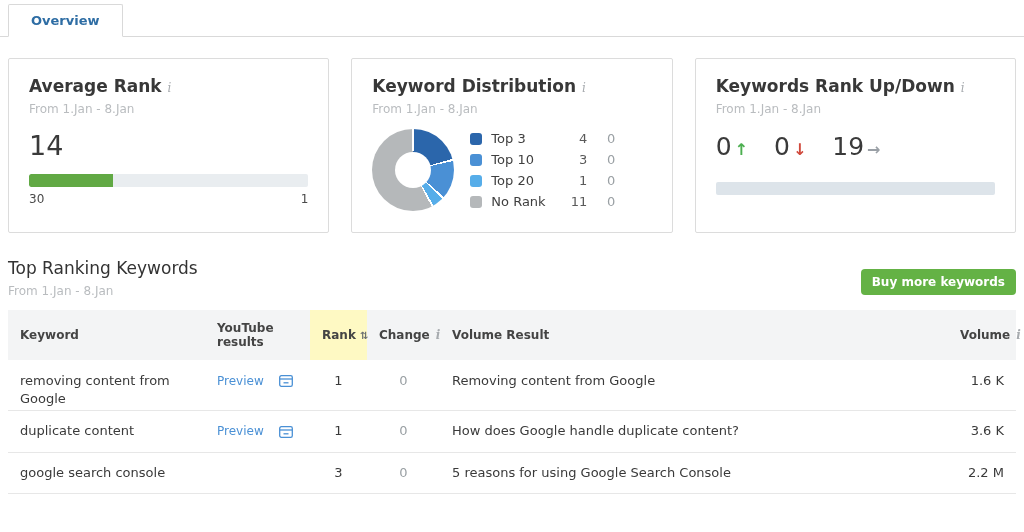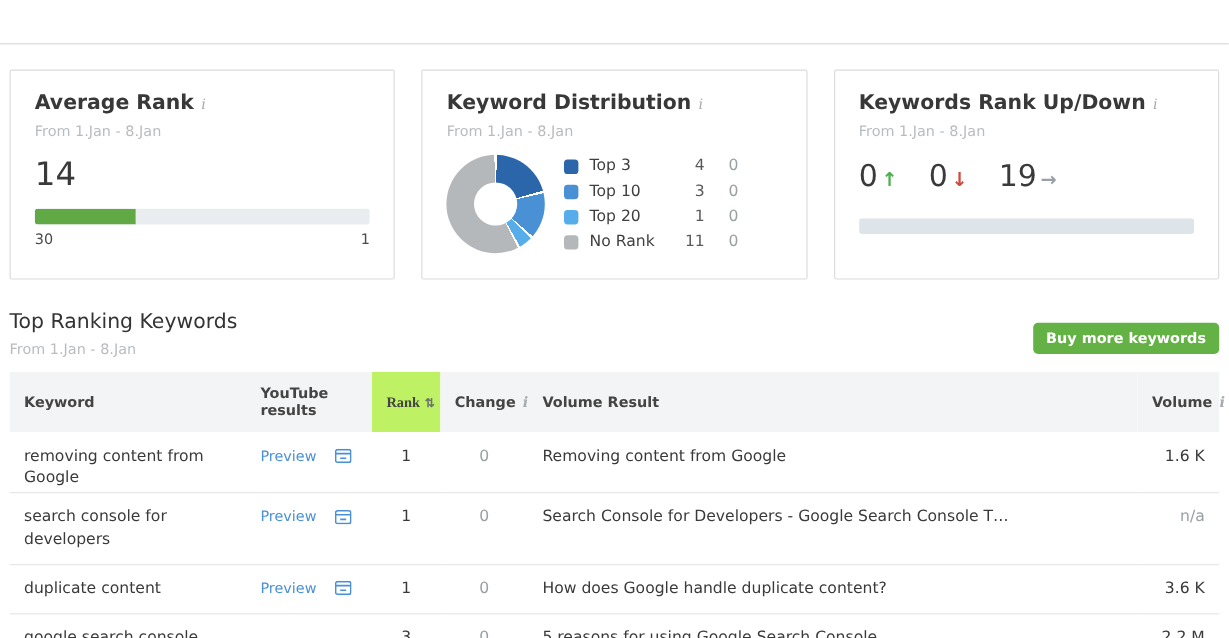--- a/index.html
+++ b/index.html
@@ -45,35 +45,36 @@
   .section-sub { font-size:12px; color:#b9bcbf; margin-top:6px; }
   .buy-btn { background:#64b245; color:#fff; font-size:12px; font-weight:bold; border:none;
     border-radius:4px; padding:6px 11px; cursor:pointer; margin-bottom:3px; font-family:inherit; }
 
   
   table { width:1008px; margin:0 8px; border-collapse:collapse; table-layout:fixed; }
   col.c-keyword{width:197px} col.c-youtube{width:105px} col.c-rank{width:57px}
   col.c-change{width:73px} col.c-video{width:508px} col.c-volume{width:68px}
   th { background:#f3f4f5; font-size:12px; font-weight:bold; color:#444; text-align:left;
     padding:11px 12px; cursor:pointer; }
-  th.rank-col { background:#bef264;font-family:Liberation Serif, serif; }
+  th.rank-col { background:#fef9c3; }
   th.right, td.right { text-align:right; }
   td { font-size:13px; color:#3a3a3a; padding:11px 12px; vertical-align:top;
     border-bottom:1px solid #e7e7e7; background:#fff; line-height:1.4; }
   tr.first td { padding-top:12px; padding-bottom:2px; }
   td.center { text-align:center; }
   td.muted, .na { color:#9aa0a4; }
   .preview-link { color:#4a90d5; text-decoration:none; font-size:12px; display:inline-flex; align-items:center; gap:15px; cursor:pointer; }
   .sort-ic { font-size:10px; color:#6b6f73; margin-left:4px; }
   .win-icon { display:inline-block; }
 </style>
 </head>
 <body>
 
 <div class="tabbar">
+  <div class="tab active">Overview</div>
 </div>
 
 <div class="cards">
 
   <div class="card">
     <span class="card-title">Average Rank</span><span class="info-i">i</span>
     <div class="card-sub">From 1.Jan - 8.Jan</div>
     <div class="big-value">14</div>
     <div class="bar-track">
       <div class="bar-fill" style="width: 30%; background: rgb(97, 169, 68);"></div>
@@ -176,35 +177,20 @@
               <line x1="0.7" y1="4" x2="13.3" y2="4" stroke="#4a90d5" stroke-width="1.3"></line>
               <line x1="4.5" y1="7.8" x2="9.5" y2="7.8" stroke="#4a90d5" stroke-width="1.3"></line>
             </svg>
           </a></td>
       <td class="center">1</td>
       <td class="center muted">0</td>
       <td>Removing content from Google</td>
       <td class="right">1.6 K</td>
     </tr>
     <tr>
-      <td>search console for developers</td>
-      <td><a class="preview-link">
-            <span>Preview</span>
-            <svg class="win-icon" width="14" height="12" viewBox="0 0 14 12">
-              <rect x="0.7" y="0.7" width="12.6" height="10.6" rx="1.6" fill="none" stroke="#4a90d5" stroke-width="1.3"></rect>
-              <line x1="0.7" y1="4" x2="13.3" y2="4" stroke="#4a90d5" stroke-width="1.3"></line>
-              <line x1="4.5" y1="7.8" x2="9.5" y2="7.8" stroke="#4a90d5" stroke-width="1.3"></line>
-            </svg>
-          </a></td>
-      <td class="center">1</td>
-      <td class="center muted">0</td>
-      <td>Search Console for Developers - Google Search Console T…</td>
-      <td class="right na">n/a</td>
-    </tr>
-    <tr>
       <td>duplicate content</td>
       <td><a class="preview-link">
             <span>Preview</span>
             <svg class="win-icon" width="14" height="12" viewBox="0 0 14 12">
               <rect x="0.7" y="0.7" width="12.6" height="10.6" rx="1.6" fill="none" stroke="#4a90d5" stroke-width="1.3"></rect>
               <line x1="0.7" y1="4" x2="13.3" y2="4" stroke="#4a90d5" stroke-width="1.3"></line>
               <line x1="4.5" y1="7.8" x2="9.5" y2="7.8" stroke="#4a90d5" stroke-width="1.3"></line>
             </svg>
           </a></td>
       <td class="center">1</td>

